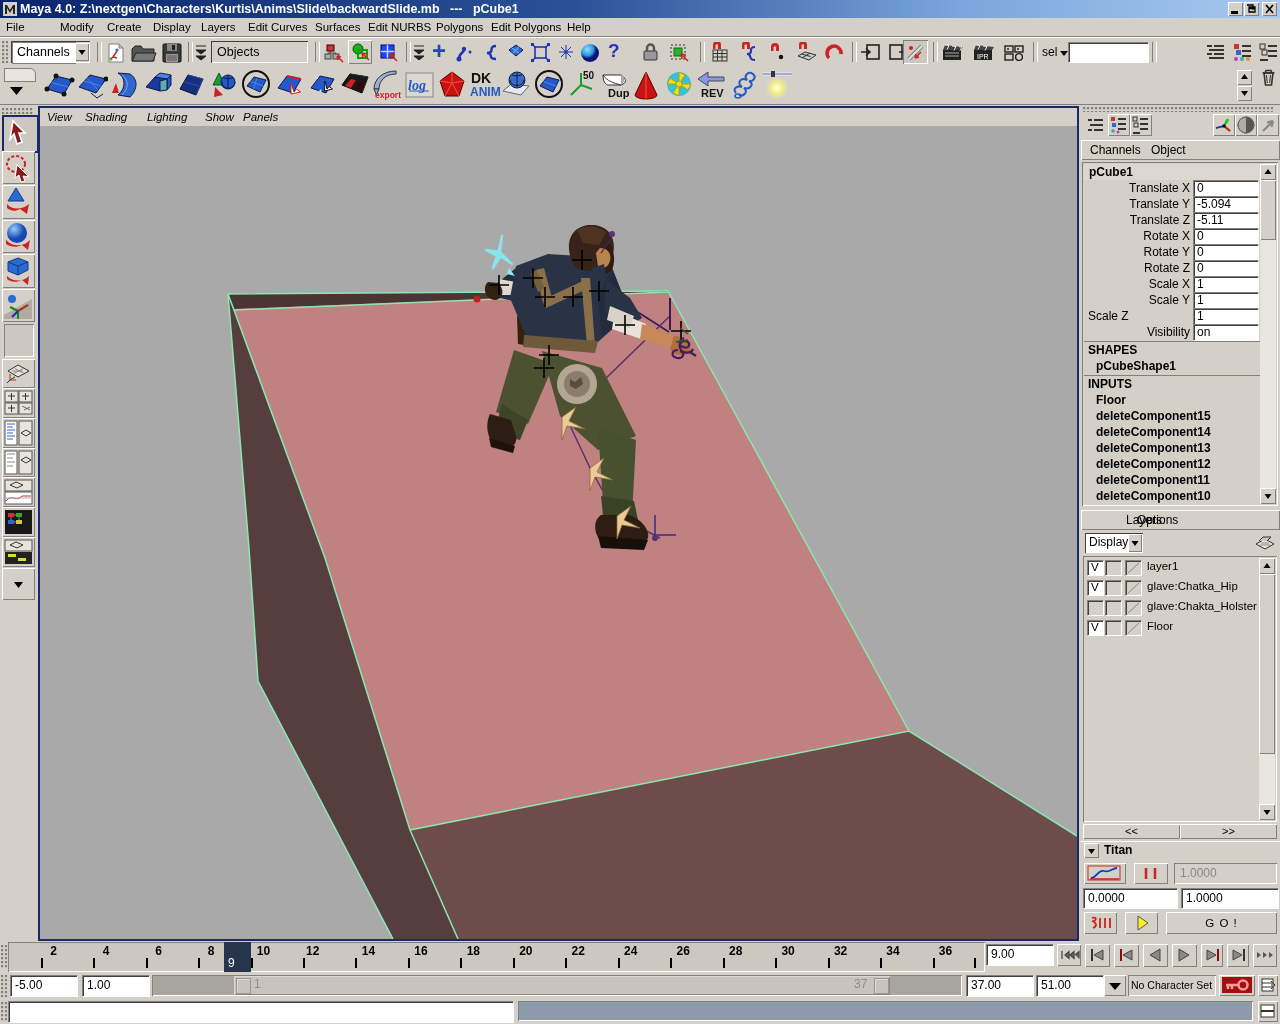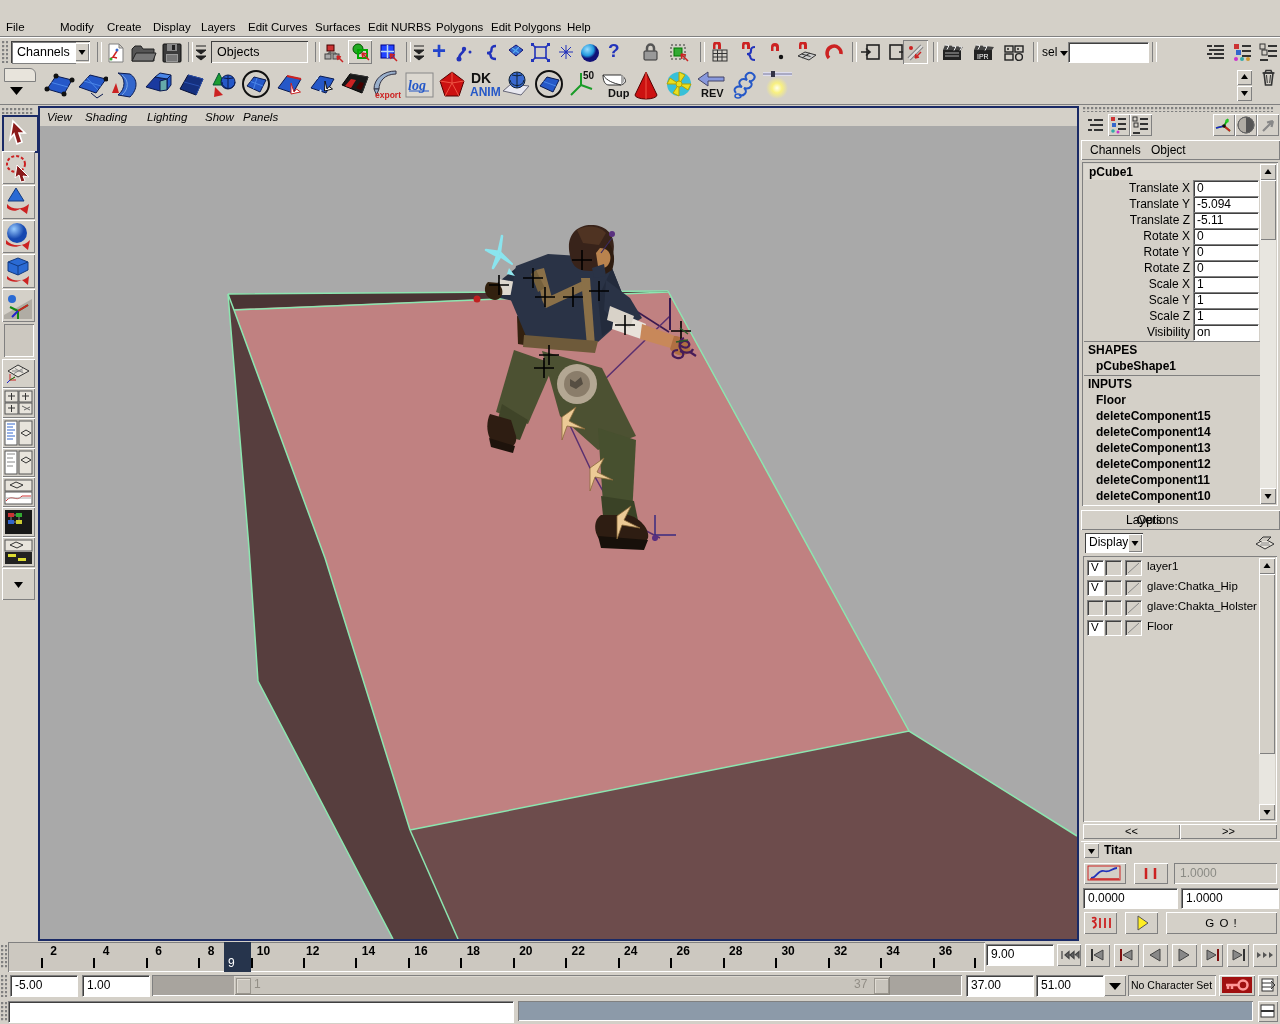--- a/index.html
+++ b/index.html
@@ -9,20 +9,40 @@
   .raised1{box-shadow:inset 1px 1px 0 #fff, inset -1px -1px 0 #808080;}
   .sunk{box-shadow:inset 1px 1px 0 #808080, inset -1px -1px 0 #fff;}
   .field{background:#fff;border:1px solid;border-color:#808080 #fff #fff #808080;box-shadow:inset 1px 1px 0 #404040;}
   .grip{background-image:radial-gradient(circle at 1px 1px,#808080 35%,transparent 38%);background-size:4px 4px;}
   .ico{display:block;}
 </style>
 </head>
 <body>
 <div id="root">
 
+<div class="abs" style="left:0;top:0;width:1280px;height:18px;background:linear-gradient(to right,#0a246a 0%,#2a5298 45%,#7aa6dc 75%,#a9c9ee 100%);">
+  <svg class="abs" style="left:3px;top:2px" width="14" height="14">
+    <rect x="0" y="0" width="14" height="14" fill="#d4d0c8"></rect>
+    <path d="M2 12 L2 3 L4 3 L7 8 L10 3 L12 3 L12 12 L10 12 L10 6 L7 11 L4 6 L4 12 Z" fill="#222"></path>
+  </svg>
+  <span class="abs" style="left:20px;top:2px;color:#fff;font-weight:bold;font-size:12.5px;white-space:pre;">Maya 4.0: Z:\nextgen\Characters\Kurtis\Anims\Slide\backwardSlide.mb   ---   pCube1</span>
+  <div class="abs raised1" style="left:1228px;top:2px;width:15px;height:14px;background:#d4d0c8;">
+    <div class="abs" style="left:3px;top:9px;width:7px;height:3px;background:#000;"></div>
+  </div>
+  <div class="abs raised1" style="left:1244px;top:2px;width:15px;height:14px;background:#d4d0c8;">
+    <svg width="15" height="14">
+          <path d="M5 5 h6 v5 h-6 z M5 6.5 h6 M3 3 h6 v2 M9 3 v4 h-1" stroke="#000" fill="none" stroke-width="1.3"></path>
+        </svg>
+  </div>
+  <div class="abs raised1" style="left:1262px;top:2px;width:15px;height:14px;background:#d4d0c8;">
+    <svg width="15" height="14">
+          <path d="M4 3 L11 11 M11 3 L4 11" stroke="#000" stroke-width="1.6"></path>
+        </svg>
+  </div>
+</div>
 
 <div class="abs" style="left:0;top:18px;width:1280px;height:19px;background:#d4d0c8;font-size:11.5px;">
   <span class="abs" style="left:6px;top:3px;">File</span>
   <span class="abs" style="left:31px;top:3px;margin-top:32px;">Edit</span>
   <span class="abs" style="left:60px;top:3px;">Modify</span>
   <span class="abs" style="left:107px;top:3px;">Create</span>
   <span class="abs" style="left:153px;top:3px;">Display</span>
   <span class="abs" style="left:201px;top:3px;">Layers</span>
   <span class="abs" style="left:248px;top:3px;">Edit Curves</span>
   <span class="abs" style="left:315px;top:3px;">Surfaces</span>
@@ -690,21 +710,21 @@
             <span style="position:absolute;left:3px;top:0px;">0</span>
           </div>
       <div class="abs" style="left:0;top:97px;width:108px;text-align:right;">Scale X</div>
           <div class="abs field" style="left:111px;top:96px;width:64px;height:15px;">
             <span style="position:absolute;left:3px;top:0px;">1</span>
           </div>
       <div class="abs" style="left:0;top:113px;width:108px;text-align:right;">Scale Y</div>
           <div class="abs field" style="left:111px;top:112px;width:64px;height:15px;">
             <span style="position:absolute;left:3px;top:0px;">1</span>
           </div>
-      <div class="abs" style="left:0;top:129px;width:108px;text-align:right;">Scale Z</div>
+      <div class="abs" style="left:0;top:129px;width:108px;padding-left:6px;">Scale Z</div>
           <div class="abs field" style="left:111px;top:128px;width:64px;height:15px;">
             <span style="position:absolute;left:3px;top:0px;">1</span>
           </div>
       <div class="abs" style="left:0;top:145px;width:108px;text-align:right;">Visibility</div>
           <div class="abs field" style="left:111px;top:144px;width:64px;height:15px;">
             <span style="position:absolute;left:3px;top:0px;">on</span>
           </div>
     </div>
     <div class="abs" style="left:2px;top:179px;width:176px;height:1px;background:#808080;"></div>
     <b class="abs" style="left:6px;top:181px;">SHAPES</b>

